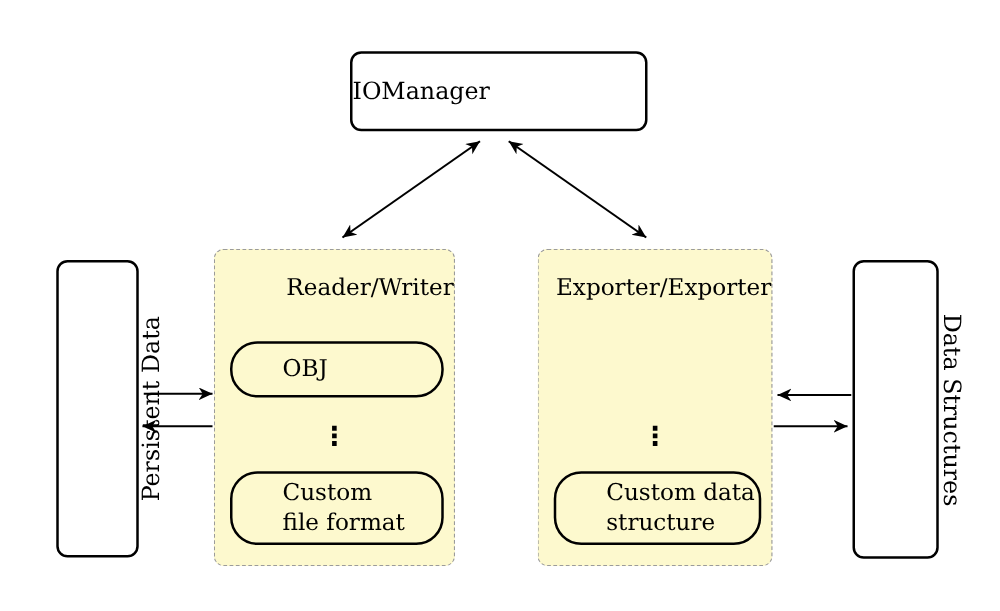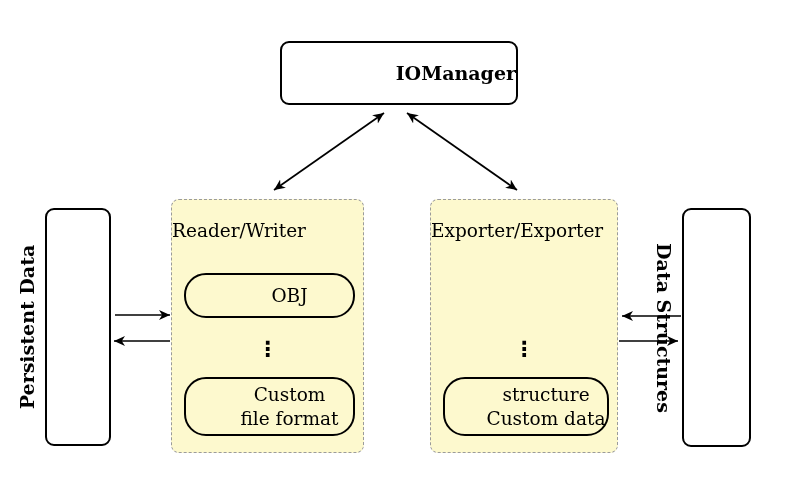--- a/index.html
+++ b/index.html
@@ -18,23 +18,22 @@
     width: 800px; height: 489px;
     pointer-events: none;
   }
   .node {
     position: absolute;
     background: #ffffff;
     border: 2px solid #000000;
     border-radius: 9px;
     display: flex;
     align-items: center;
-    justify-content: flex-end;
+    justify-content: flex-start;
     box-sizing: border-box;
-    font-weight: bold;
   }
   #io-manager {
     left: 280px; top: 41px;
     width: 238px; height: 64px;
     font-size: 19px;
   }
   .side-node {
     width: 66px;
     font-size: 19px;
   }
@@ -50,32 +49,32 @@
     border: 1.5px dashed #9B9B9B;
     border-radius: 8px;
     box-sizing: border-box;
   }
   #reader-writer-group { left: 171px; width: 193px; }
   #importer-exporter-group { left: 430px; width: 188px; }
   .group-title {
     position: absolute;
     top: 20px;
     left: 0; right: 0;
-    text-align: left;
+    text-align: right;
     font-size: 18.5px;
   }
   .item-box {
     position: absolute;
     left: 12px; right: 8px;
     border: 2.5px solid #000000;
     border-radius: 22px;
     background: transparent;
     display: flex;
     flex-direction: column;
-    align-items: center;
+    align-items: flex-start;
     justify-content: center;
     box-sizing: border-box;
     font-size: 18.5px;
     line-height: 1.25;
     text-align: center;
     padding-left: 40px;
   }
   .item-top { top: 73px; height: 45px; }
   .item-bottom { top: 177px; height: 59px; }
   .vdots {
@@ -131,18 +130,18 @@
     <div class="item-box item-bottom">
       <span>Custom</span>
       <span>file format</span>
     </div>
   </div>
 
   <div id="importer-exporter-group" class="group">
     <div class="group-title">Exporter/Exporter</div>
     <div class="vdots">⋮</div>
     <div class="item-box item-bottom">
+      <span>Custom data</span>
       <span>structure</span>
-      <span>Custom data</span>
     </div>
   </div>
 
 </div>
 
 </body></html>

